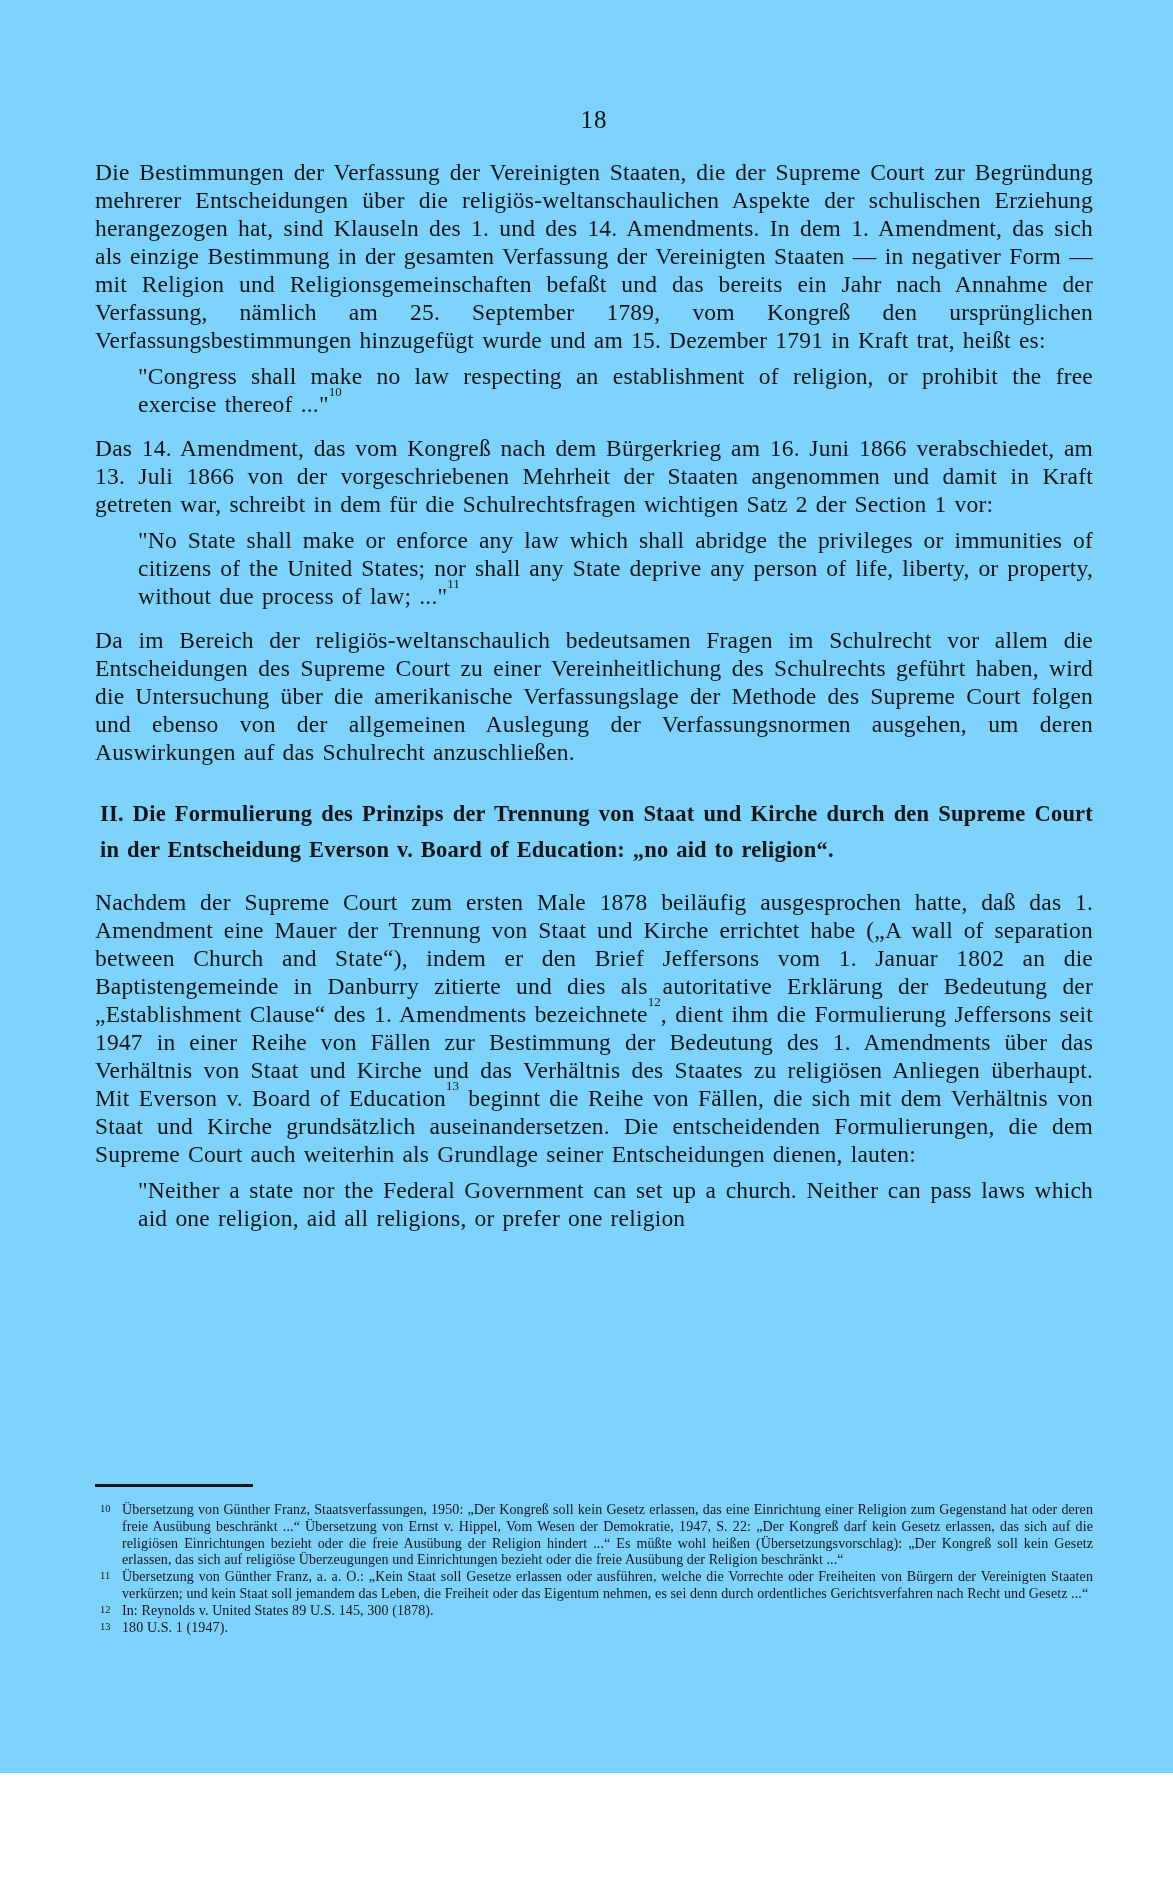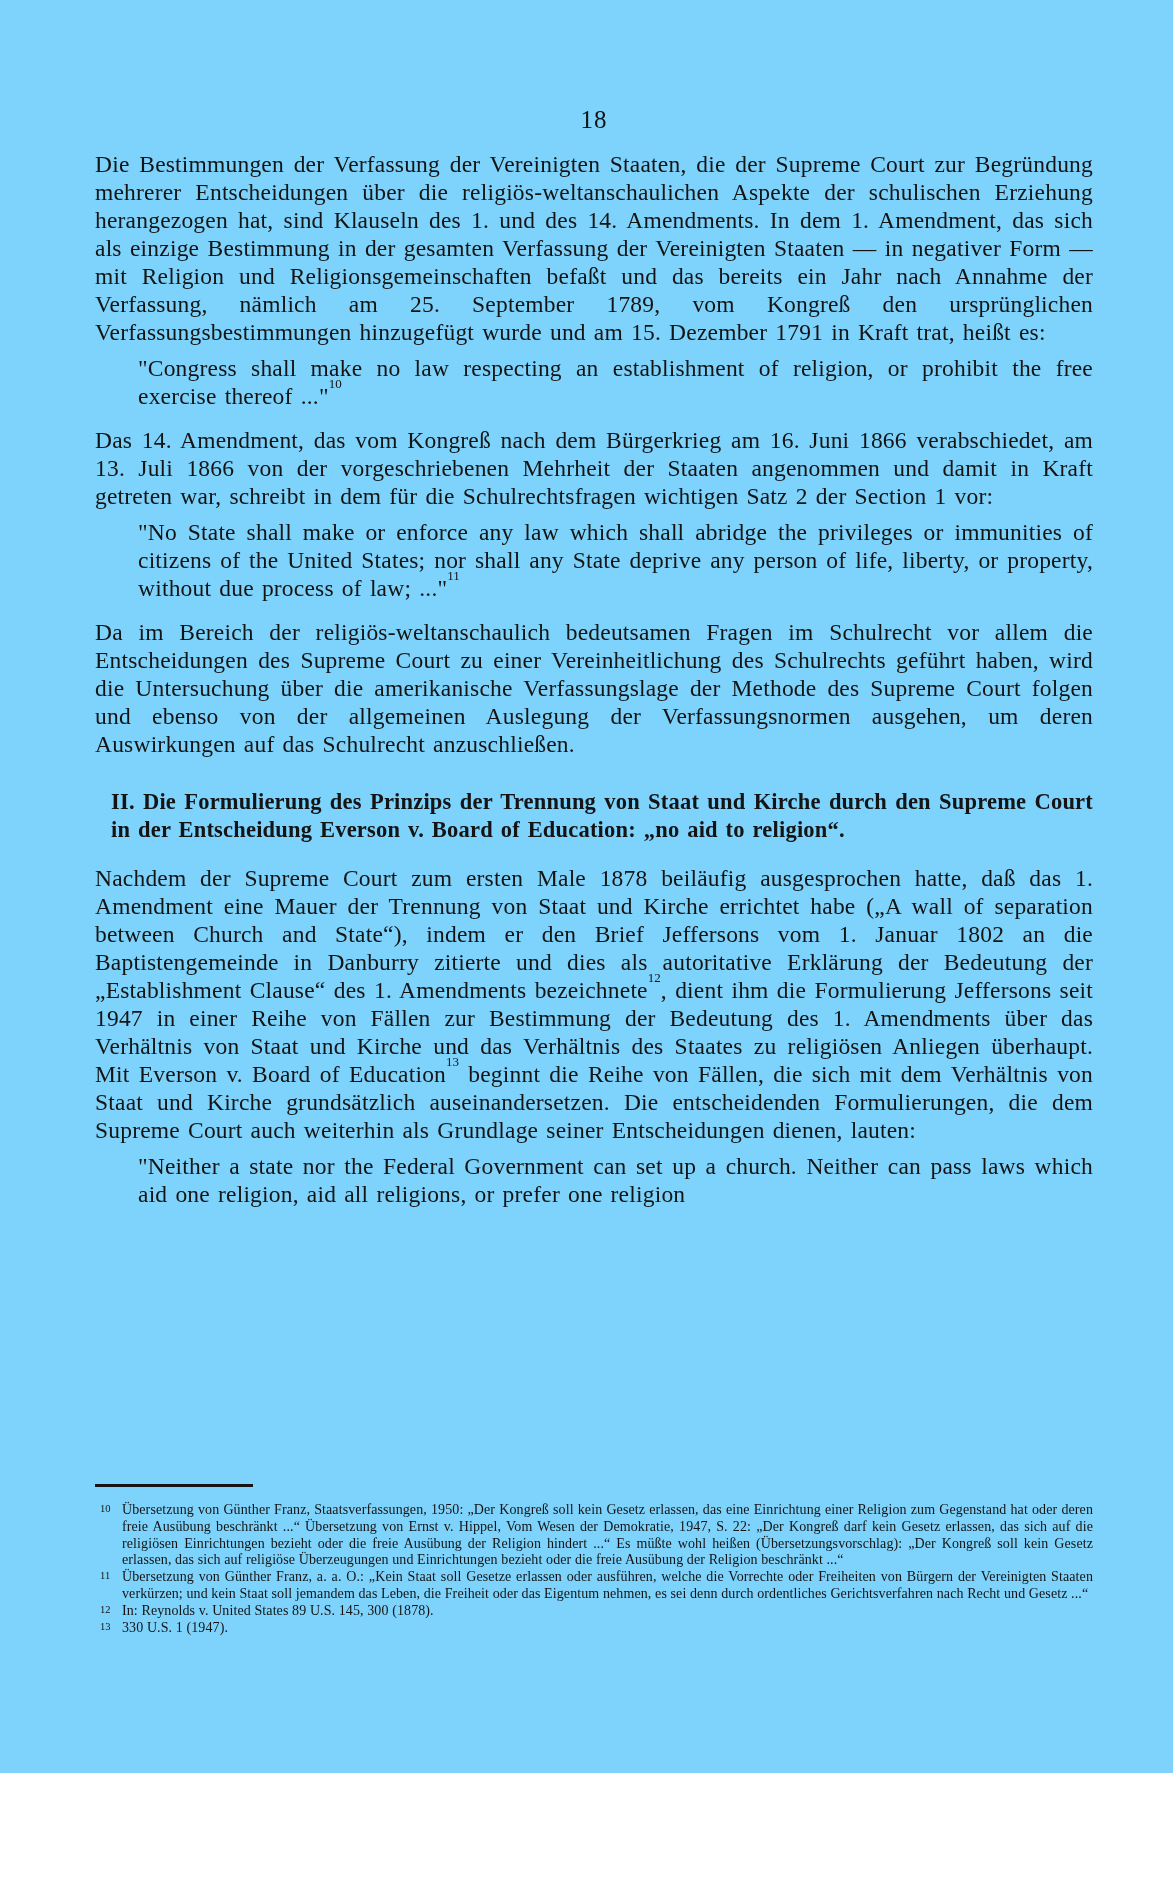--- a/index.html
+++ b/index.html
@@ -30,31 +30,31 @@
     top: 150px;
     left: 95px;
     width: 998px;
     font-size: 23.5px;
     line-height: 28px;
     text-align: justify;
     letter-spacing: 0.2px;
     word-spacing: 2px;
   }
   .para {
-    margin: 0 0 8px 0;
+    margin: 8px 0 8px 0;
   }
   .quote {
     margin: 8px 0 16px 0;
     padding-left: 43px;
   }
   .heading {
     font-weight: bold;
     font-size: 22.5px;
-    line-height: 28px;
-    margin: 30px 0 20px 16px;
+    line-height: 36px;
+    margin: 30px 0 20px 5px;
   }
   sup.ref {
     font-size: 13px;
     line-height: 0;
     position: relative;
     top: -7px;
     letter-spacing: 0;
   }
   .fn-rule {
     position: absolute;
@@ -111,16 +111,16 @@
     <div class="quote"><span>"Neither a state nor the Federal Government can set up a church. Neither can pass laws which aid one religion, aid all religions, or prefer one religion</span></div>
 
   </main>
 
   <div class="fn-rule"></div>
 
   <section class="footnotes">
     <div class="footnote"><span class="fn-marker">10</span><span>Übersetzung von Günther Franz, Staatsverfassungen, 1950: „Der Kongreß soll kein Gesetz erlassen, das eine Einrichtung einer Religion zum Gegenstand hat oder deren freie Ausübung beschränkt ...“ Übersetzung von Ernst v. Hippel, Vom Wesen der Demokratie, 1947, S. 22: „Der Kongreß darf kein Gesetz erlassen, das sich auf die religiösen Einrichtungen bezieht oder die freie Ausübung der Religion hindert ...“ Es müßte wohl heißen (Übersetzungsvorschlag): „Der Kongreß soll kein Gesetz erlassen, das sich auf religiöse Überzeugungen und Einrichtungen bezieht oder die freie Ausübung der Religion beschränkt ...“</span></div>
     <div class="footnote"><span class="fn-marker">11</span><span>Übersetzung von Günther Franz, a. a. O.: „Kein Staat soll Gesetze erlassen oder ausführen, welche die Vorrechte oder Freiheiten von Bürgern der Vereinigten Staaten verkürzen; und kein Staat soll jemandem das Leben, die Freiheit oder das Eigentum nehmen, es sei denn durch ordentliches Gerichtsverfahren nach Recht und Gesetz ...“</span></div>
     <div class="footnote"><span class="fn-marker">12</span><span>In: Reynolds v. United States 89 U.S. 145, 300 (1878).</span></div>
-    <div class="footnote"><span class="fn-marker">13</span><span>330 U.S. 1 (1947).</span></div>
+    <div class="footnote"><span class="fn-marker">13</span><span>180 U.S. 1 (1947).</span></div>
   </section>
 
 </div>
 
 </body></html>

